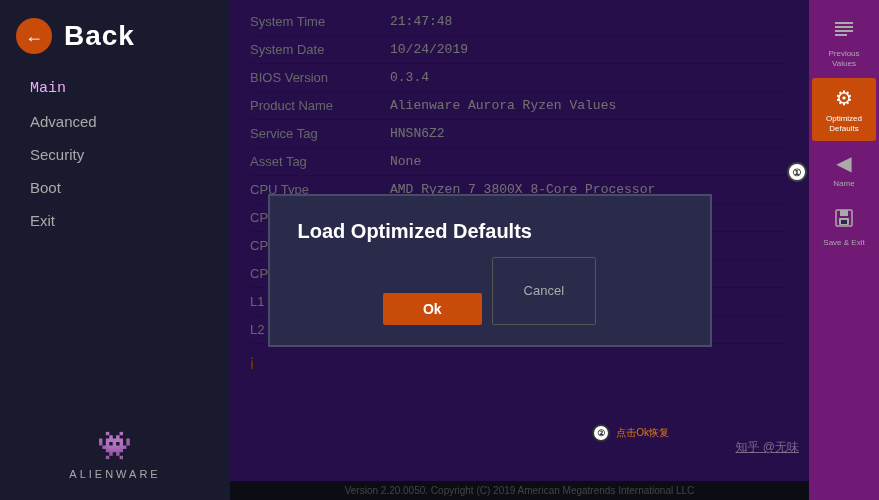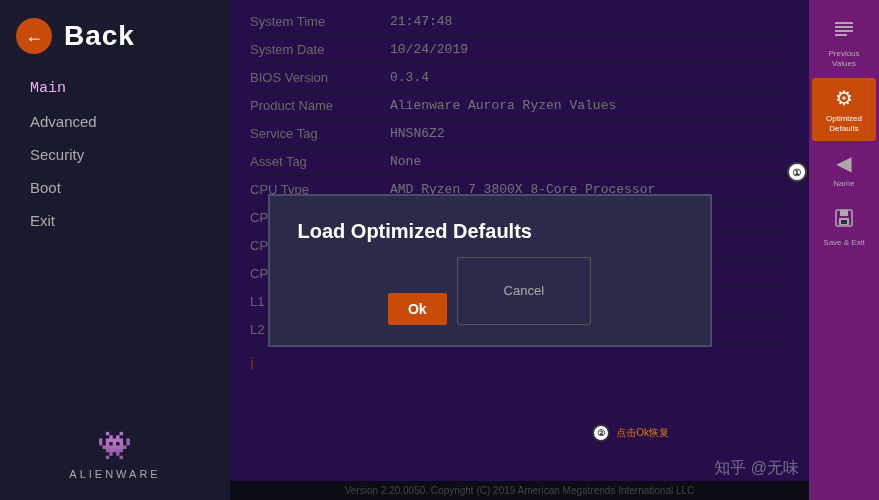--- a/index.html
+++ b/index.html
@@ -225,33 +225,33 @@
     .dialog-buttons {
       display: flex;
       gap: 10px;
       justify-content: center;
     }
 
     .dialog-btn-ok {
       background: #c84b0a;
       color: white;
       border: none;
-      padding: 8px 20px;
+      padding: 8px 40px;
       font-size: 14px;
       font-weight: 600;
       cursor: pointer;
       border-radius: 2px;
       margin-top: 36px;
     }
 
     .dialog-btn-cancel {
       background: transparent;
       color: #aaa;
       border: 1px solid #555;
-      padding: 8px 46px;
+      padding: 8px 31px;
       font-size: 13px;
       cursor: pointer;
       border-radius: 2px;
     }
 
     .annotation-2-group {
       position: absolute;
       bottom: 58px;
       right: 140px;
       z-index: 20;
@@ -277,25 +277,26 @@
 
     .annotation-text {
       color: #e07a10;
       font-size: 10px;
       white-space: nowrap;
     }
 
     
     .watermark {
       position: absolute;
-      bottom: 21px;
+      bottom: 44px;
       right: 10px;
       color: rgba(200,200,200,0.5);
-      font-size: 16px;
+      font-size: 12px;
       z-index: 30;
+      text-decoration: underline;
     }
   </style>
 </head>
 <body>
 
 <div class="sidebar">
   <div class="sidebar-header">
     <div class="back-circle">
       <span>←</span>
     </div>

